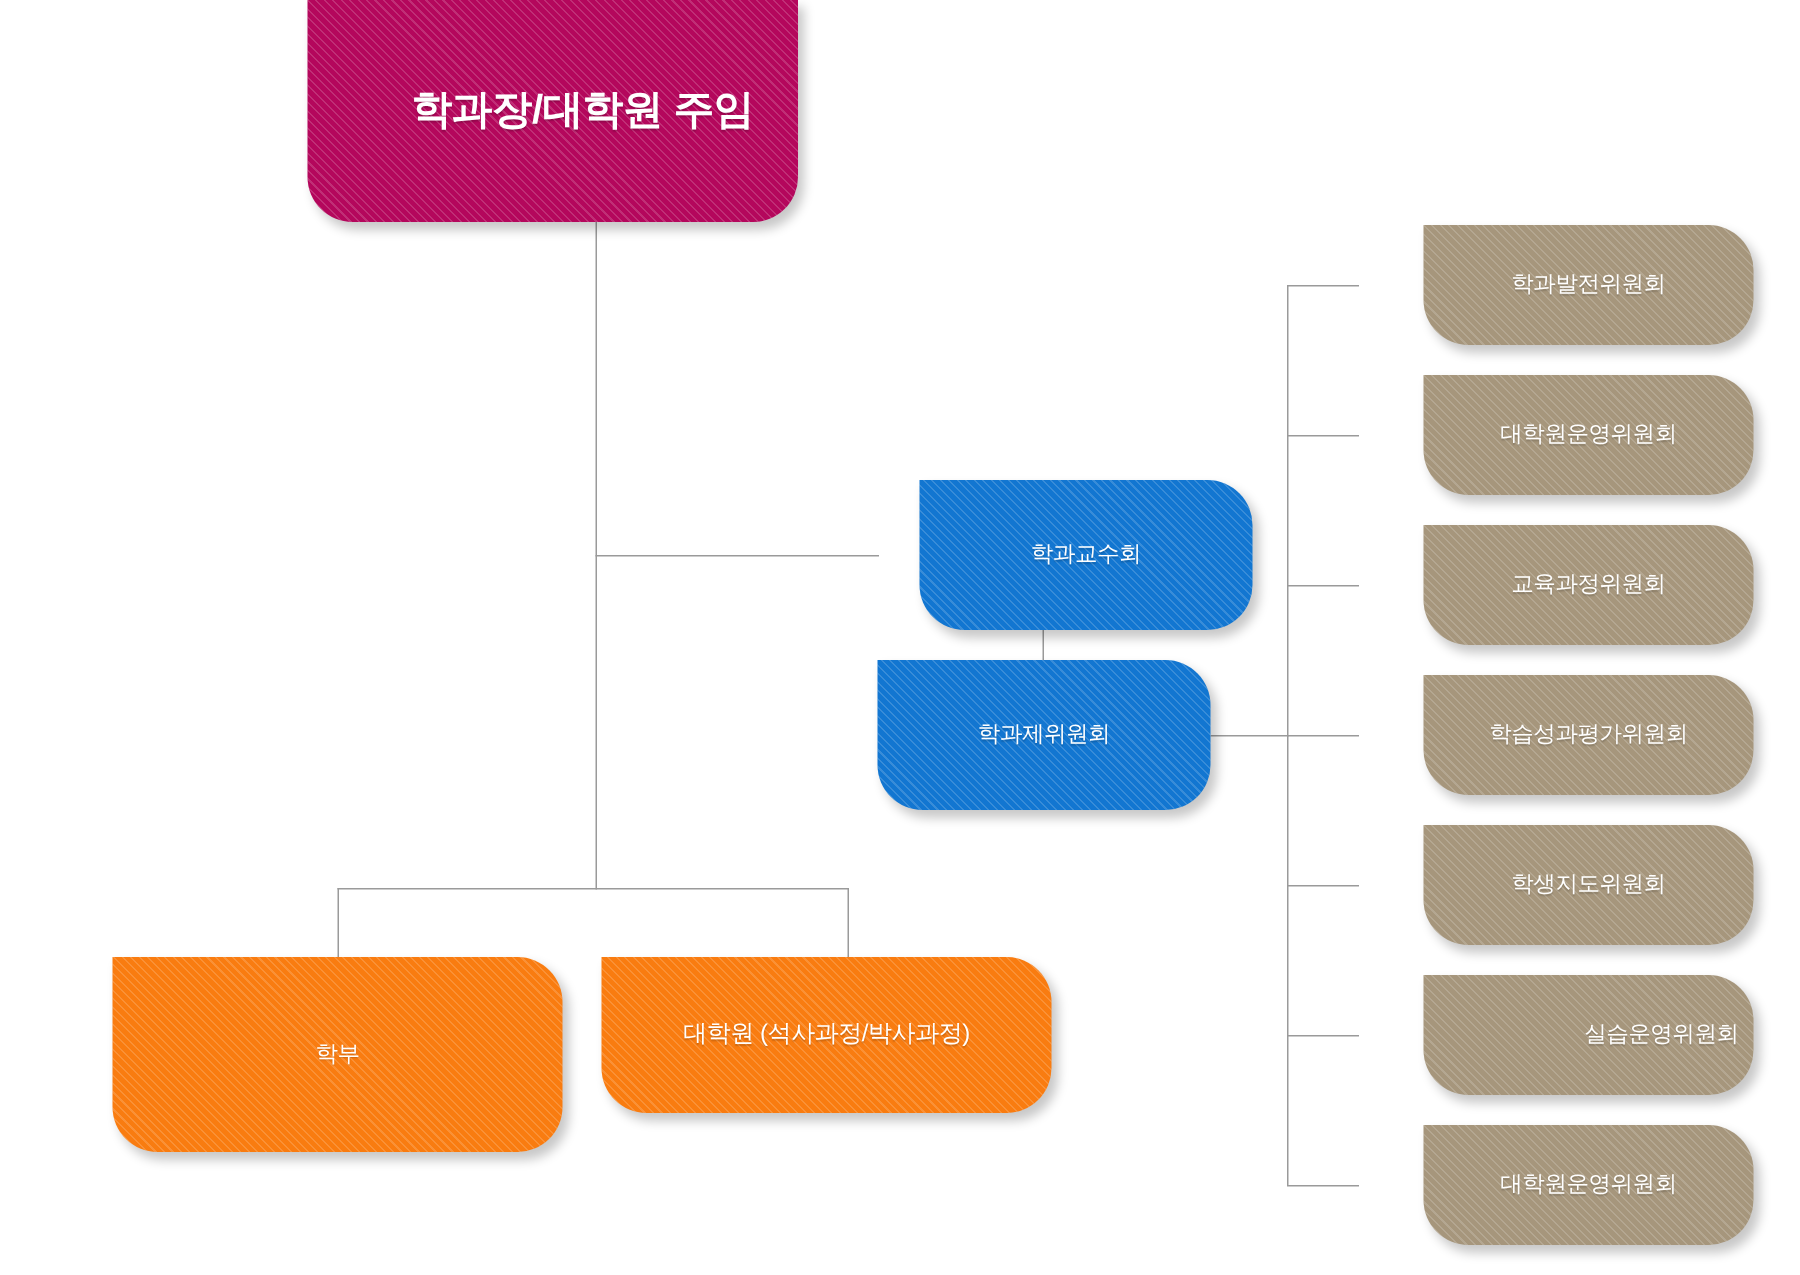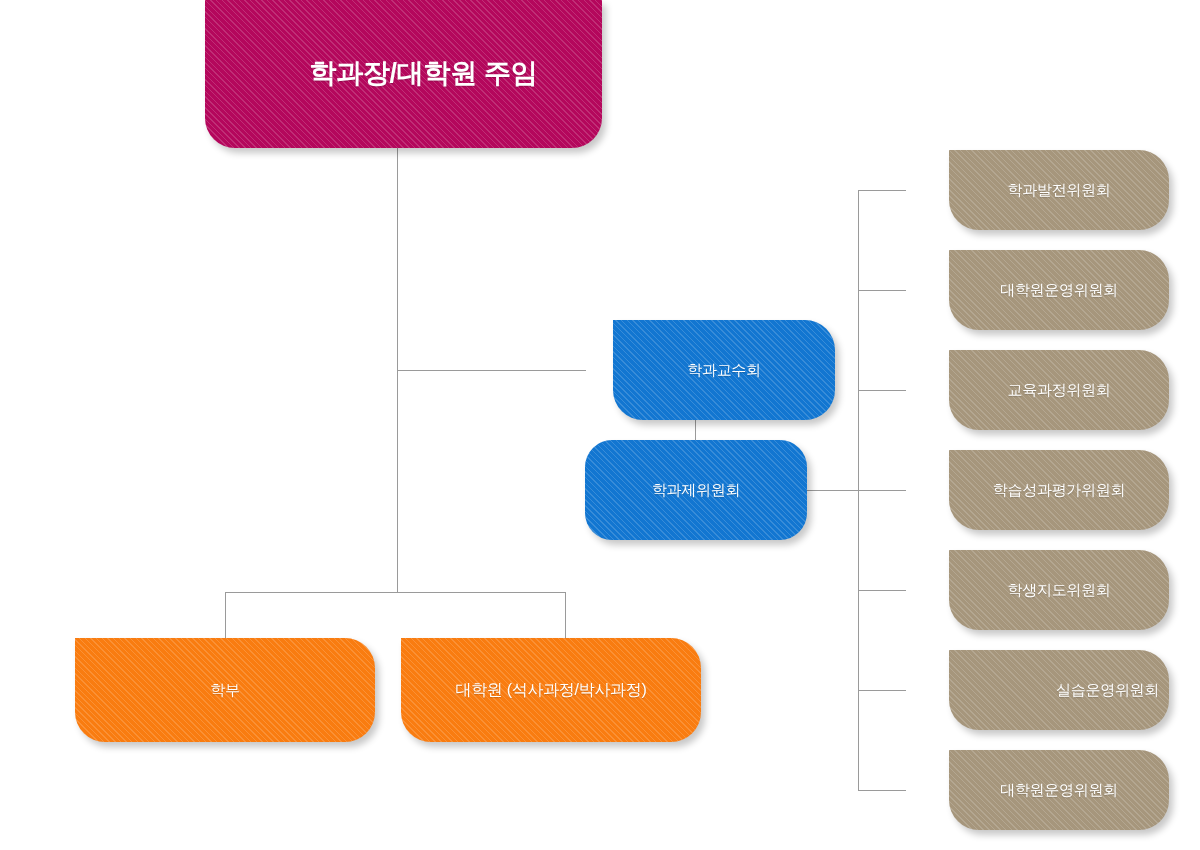--- a/index.html
+++ b/index.html
@@ -66,29 +66,29 @@
   }
 
   
   .node.root     { background-color: #b4075c; }
   .node.blue     { background-color: #1276d1; }
   .node.orange   { background-color: #f97c10; }
   .node.khaki    { background-color: #a6967c; }
 
   
   .node.root {
-    left: 205px; top: 0px; width: 397px; height: 148px;
+    left: 205px; top: 0px; width: 327px; height: 148px;
     border-radius: 0 0 30px 30px;
     font-size: 27px; font-weight: bold; padding-left: 40px;
   }
 
   .node.n-faculty   { left: 585px; top: 320px; width: 222px; height: 100px; font-size: 15px; margin-left: 28px; }
-  .node.n-council   { left: 585px; top: 440px; width: 222px; height: 100px; font-size: 15px; border-radius: 27px; }
+  .node.n-council   { left: 585px; top: 440px; width: 222px; height: 100px; font-size: 15px; }
 
-  .node.n-undergrad { left: 75px;  top: 638px; width: 300px; height: 104px; font-size: 15px; }
+  .node.n-undergrad { left: 75px;  top: 638px; width: 300px; height: 130px; font-size: 15px; }
   .node.n-grad      { left: 401px; top: 638px; width: 300px; height: 104px; font-size: 16px; }
 
   .node.khaki {
     left: 905px; width: 220px; height: 80px; font-size: 15px; margin-left: 44px;
   }
   .node.k0 { top: 150px; }
   .node.k1 { top: 250px; }
   .node.k2 { top: 350px; }
   .node.k3 { top: 450px; }
   .node.k4 { top: 550px; }

